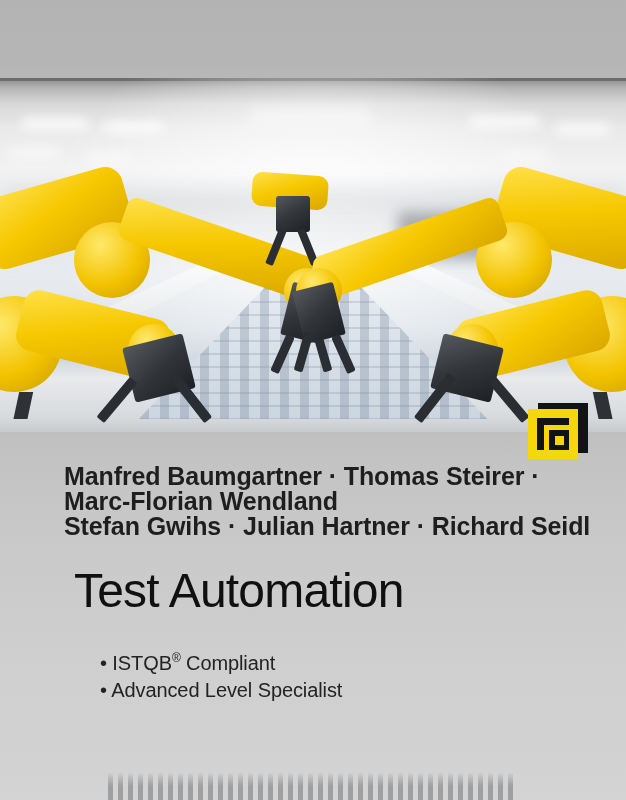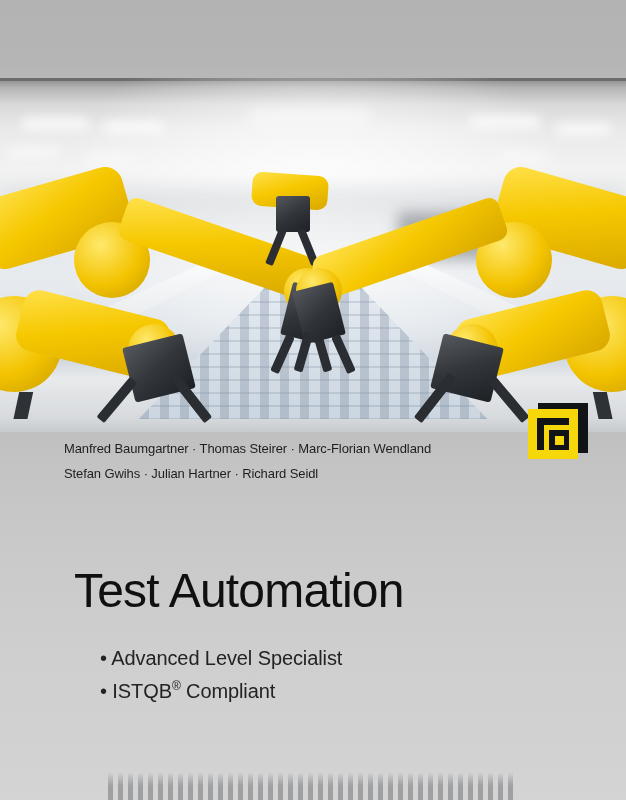--- a/index.html
+++ b/index.html
@@ -215,26 +215,26 @@
     position: absolute;
     left: 27px; top: 33px;
     width: 9px; height: 9px;
     background: #f5d70a;
   }
 
   
   .authors {
     position: absolute;
     left: 64px;
-    top: 436px;
+    top: 464px;
     width: 545px;
-    font-size: 13px;
+    font-size: 25px;
     line-height: 25px;
     color: #1e1e1e;
-    font-weight: 400;
+    font-weight: 700;
     letter-spacing: -0.1px;
   }
   .title {
     position: absolute;
     left: 74px;
     top: 519px;
     width: 545px;
     color: #101010;
     font-size: 48px;
     font-weight: 400;
@@ -355,21 +355,21 @@
   <div class="authors">
     <div>Manfred Baumgartner · Thomas Steirer · Marc-Florian Wendland</div>
     <div>Stefan Gwihs · Julian Hartner · Richard Seidl</div>
   </div>
 
   <div class="title">
     <span class="line1">Test Automation</span>
   </div>
 
   <div class="subtitle">
+    <div class="bullet-line"><span>• ISTQB</span><span class="sup">®</span><span> Compliant</span></div>
     <div class="bullet-line">• Advanced Level Specialist</div>
-    <div class="bullet-line"><span>• ISTQB</span><span class="sup">®</span><span> Compliant</span></div>
   </div>
 
   <div class="barcode">
     <div class="barcode-fade"></div>
   </div>
 
 </div>
 
 </body></html>

